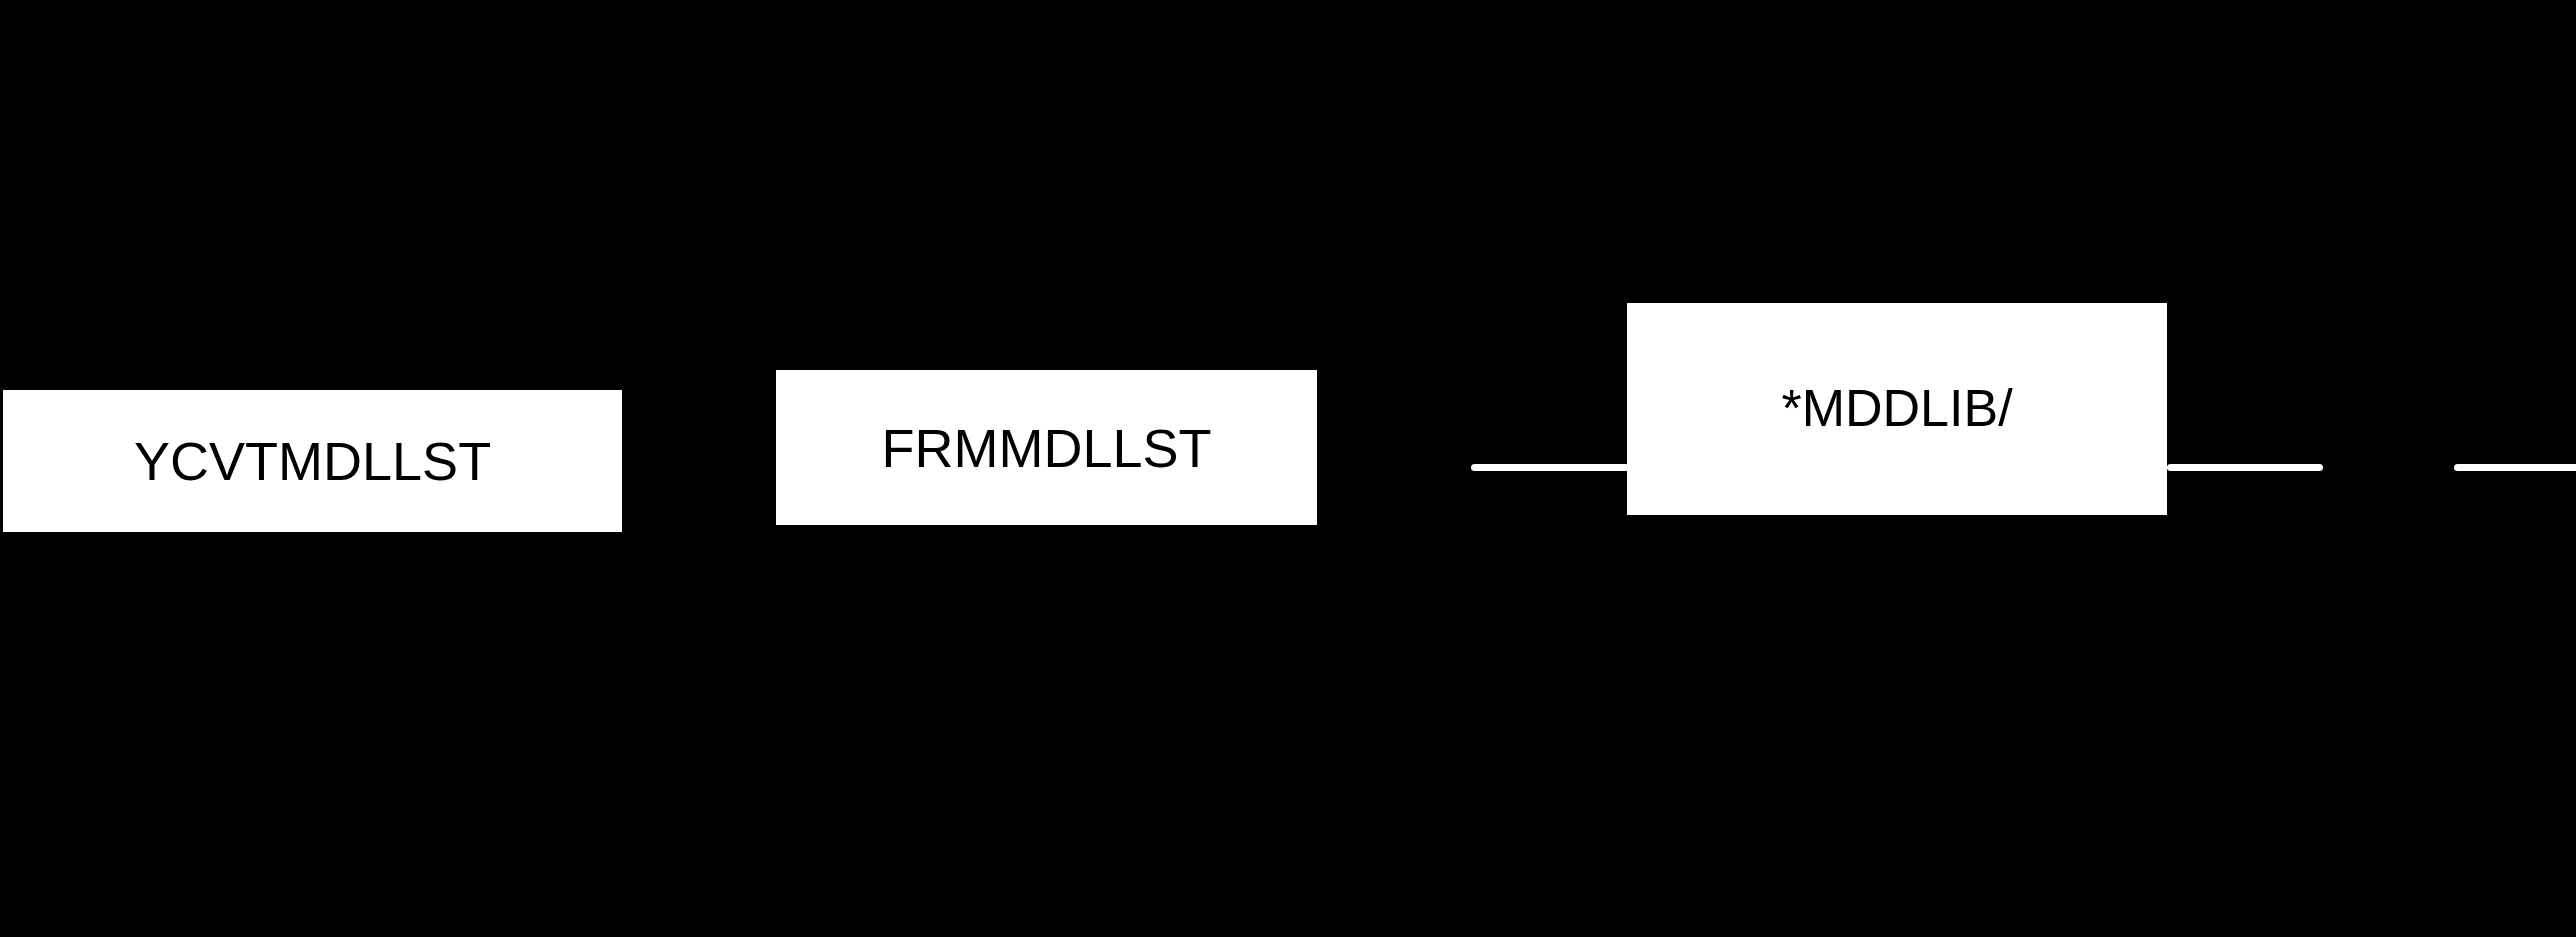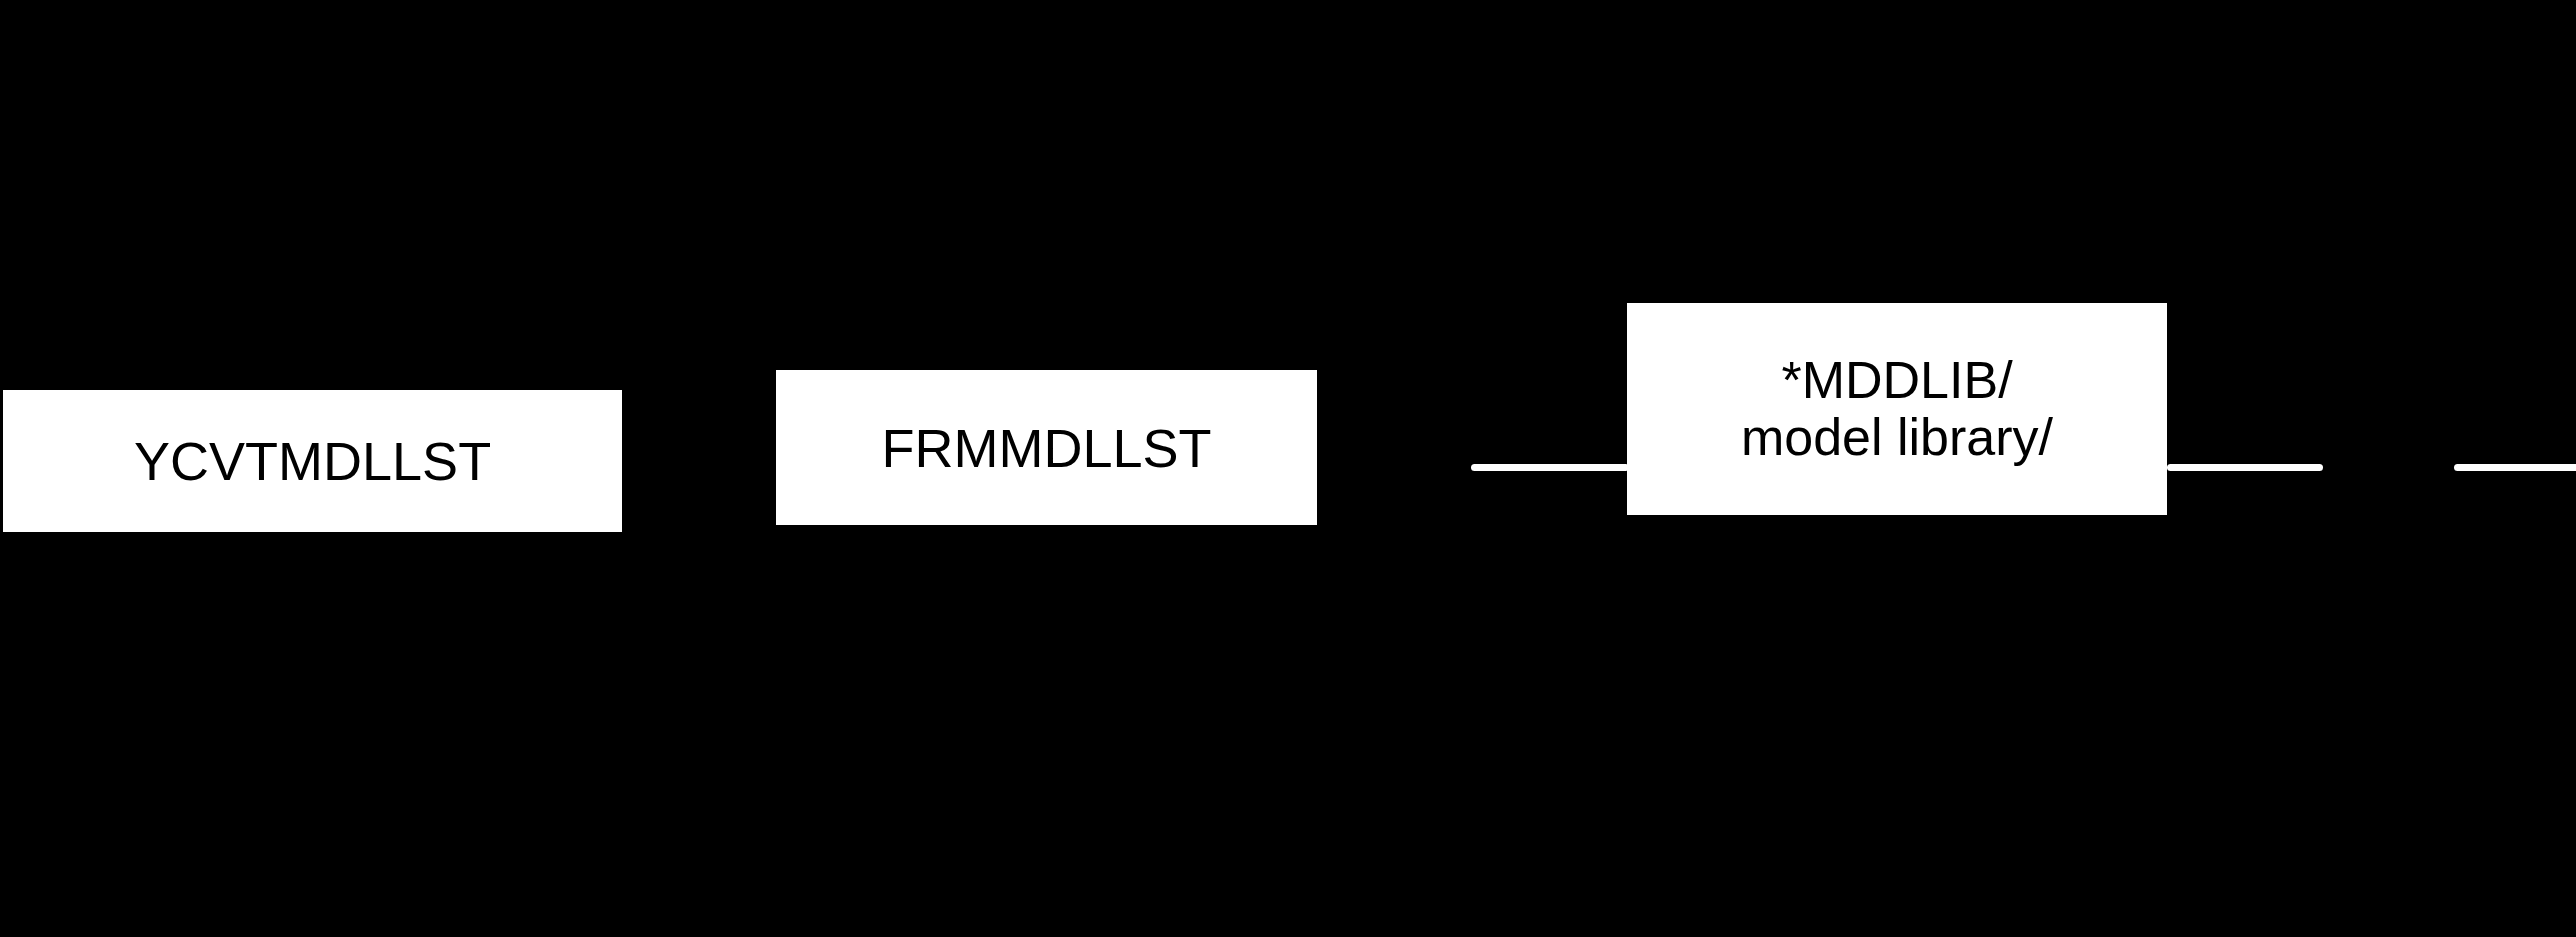--- a/index.html
+++ b/index.html
@@ -104,20 +104,19 @@
   </div>
 
   <div class="node" id="node-frmmdllst">
     <span class="line-text">FRMMDLLST</span>
   </div>
 
   <div class="connector" id="connector-frm-to-mddlib"></div>
 
   <div class="node" id="node-mddlib">
     <span class="line-text">*MDDLIB/</span>
-    <span class="line-text">model library/</span>
   </div>
 
   <div class="connector" id="connector-mddlib-out-a"></div>
   <div class="connector" id="connector-mddlib-out-b"></div>
 
 </div>
 
 
 </body></html>

